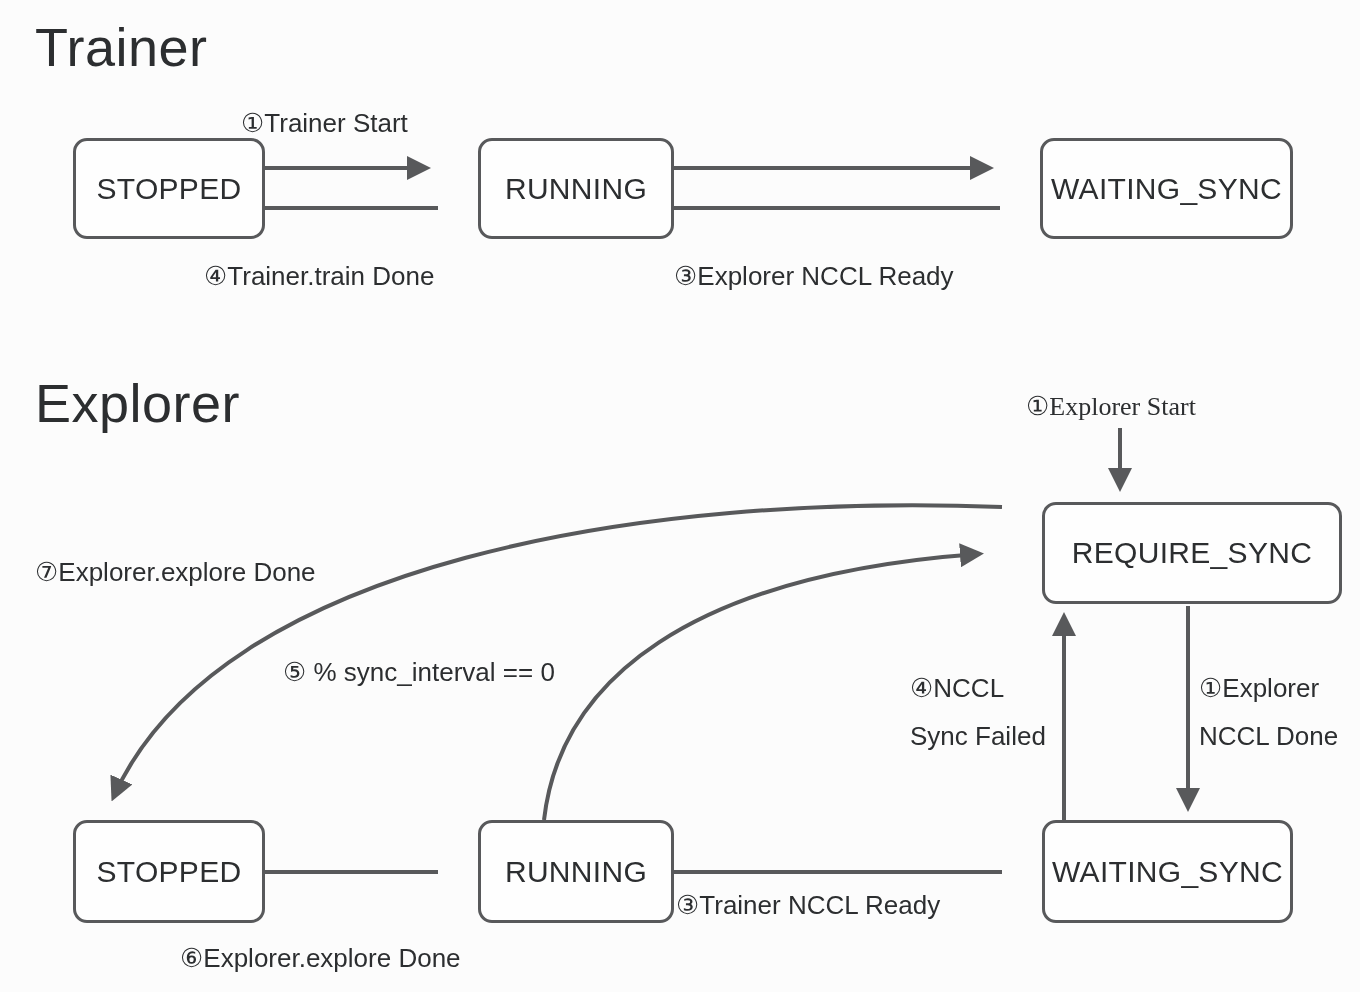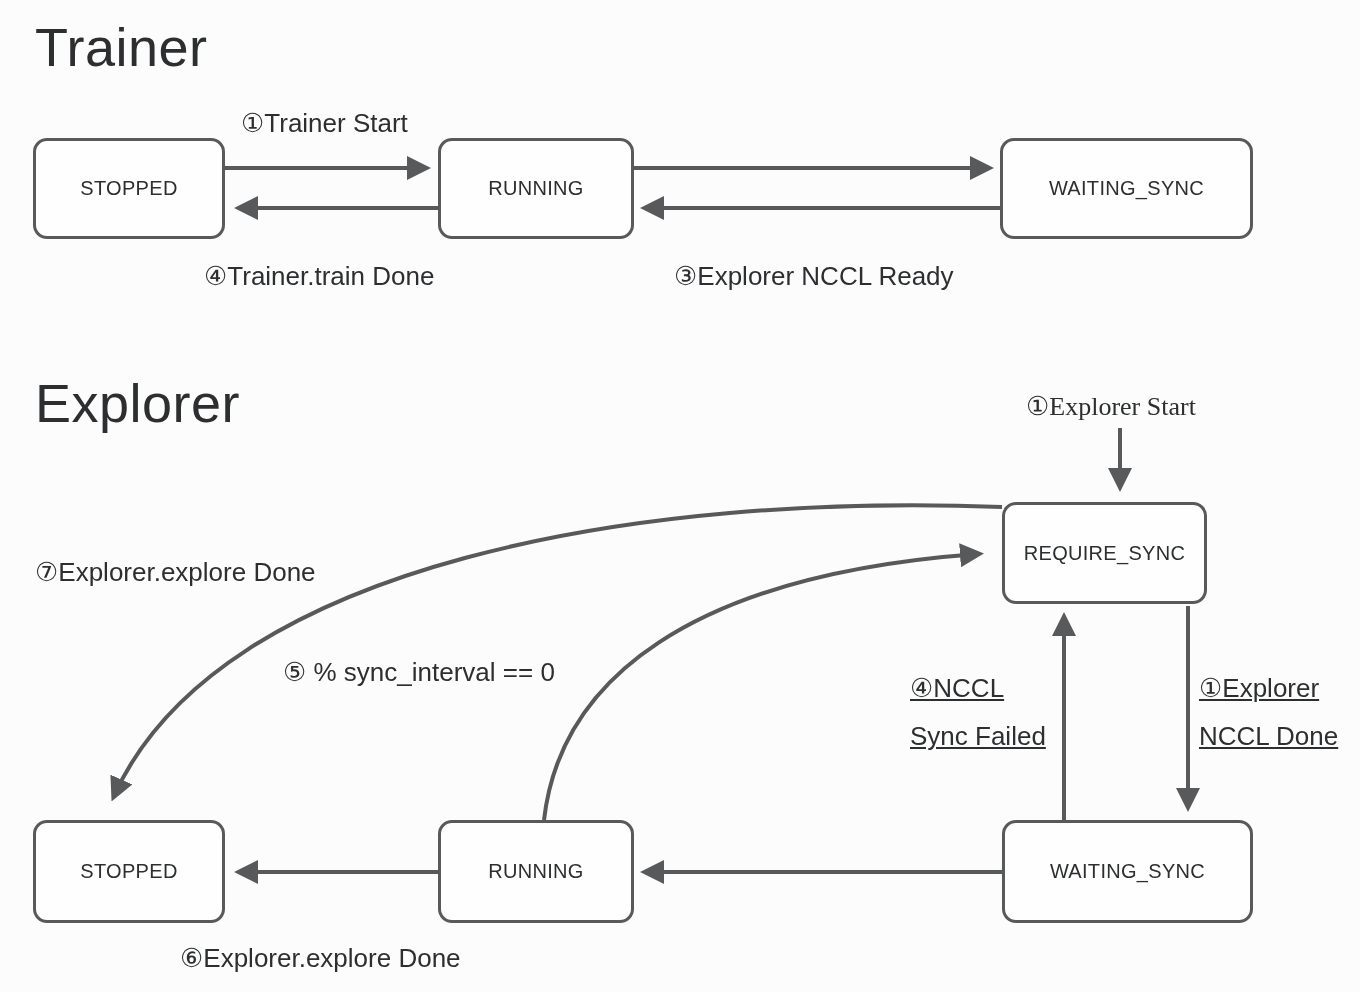--- a/index.html
+++ b/index.html
@@ -45,32 +45,33 @@
     white-space: nowrap;
   }
   .state-box {
     position: absolute;
     background: var(--box-fill);
     border: 3.5px solid var(--line);
     border-radius: 14px;
     display: flex;
     align-items: center;
     justify-content: center;
-    font-size: 20px;
+    font-size: 30px;
     letter-spacing: 0.3px;
     color: var(--text);
     white-space: nowrap;
+    margin-left: 40px;
   }
   .edge-label {
     position: absolute;
     font-size: 26px;
     color: var(--text);
     white-space: nowrap;
   }
-  .edge-label.two-line div { line-height: 48px; text-decoration: underline; }
+  .edge-label.two-line div { line-height: 48px; }
 </style>
 </head>
 <body>
 
 <div class="canvas">
 
   <svg class="edges-svg" viewBox="0 0 1360 992" xmlns="http://www.w3.org/2000/svg">
     <defs>
       <marker id="arrow" viewBox="0 0 10 10" refX="7.5" refY="5" markerWidth="6" markerHeight="6" orient="auto-start-reverse">
         <path class="arrow-head" d="M 0 0 L 10 5 L 0 10 z"></path>
@@ -96,34 +97,35 @@
   <div class="state-box" style="left:33px; top:138px; width:192px; height:101px;">STOPPED</div>
   <div class="state-box" style="left:438px; top:138px; width:196px; height:101px;">RUNNING</div>
   <div class="state-box" style="left:1000px; top:138px; width:253px; height:101px;">WAITING_SYNC</div>
 
   <div class="edge-label" style="left:241px; top:88px;margin-top:20px;">①Trainer Start</div>
   <div class="edge-label" style="left:674px; top:261px;">③Explorer NCCL Ready</div>
   <div class="edge-label" style="left:204px; top:261px;">④Trainer.train Done</div>
 
   <div class="diagram-title" style="left:35px; top:372px;">Explorer</div>
 
-  <div class="state-box" style="left:1002px; top:502px; width:205px; height:102px;">REQUIRE_SYNC</div>
+  <div class="state-box" style="left:1002px; top:502px; width:300px; height:102px;">REQUIRE_SYNC</div>
   <div class="state-box" style="left:1002px; top:820px; width:251px; height:103px;">WAITING_SYNC</div>
   <div class="state-box" style="left:438px; top:820px; width:196px; height:103px;">RUNNING</div>
   <div class="state-box" style="left:33px; top:820px; width:192px; height:103px;">STOPPED</div>
 
   <div class="edge-label" style="left:1026px; top:391px;font-family:Liberation Serif, serif;">①Explorer Start</div>
 
   <div class="edge-label two-line" style="left:1199px; top:664px;">
     <div>①Explorer</div>
     <div>NCCL Done</div>
   </div>
 
   <div class="edge-label two-line" style="left:910px; top:664px;">
     <div>④NCCL</div>
     <div>Sync Failed</div>
   </div>
 
+  <div class="edge-label" style="left:676px; top:890px;">③Trainer NCCL Ready</div>
   <div class="edge-label" style="left:283px; top:657px;">⑤ % sync_interval == 0</div>
   <div class="edge-label" style="left:180px; top:943px;">⑥Explorer.explore Done</div>
   <div class="edge-label" style="left:35px; top:557px;">⑦Explorer.explore Done</div>
 
 </div>
 
 </body></html>

